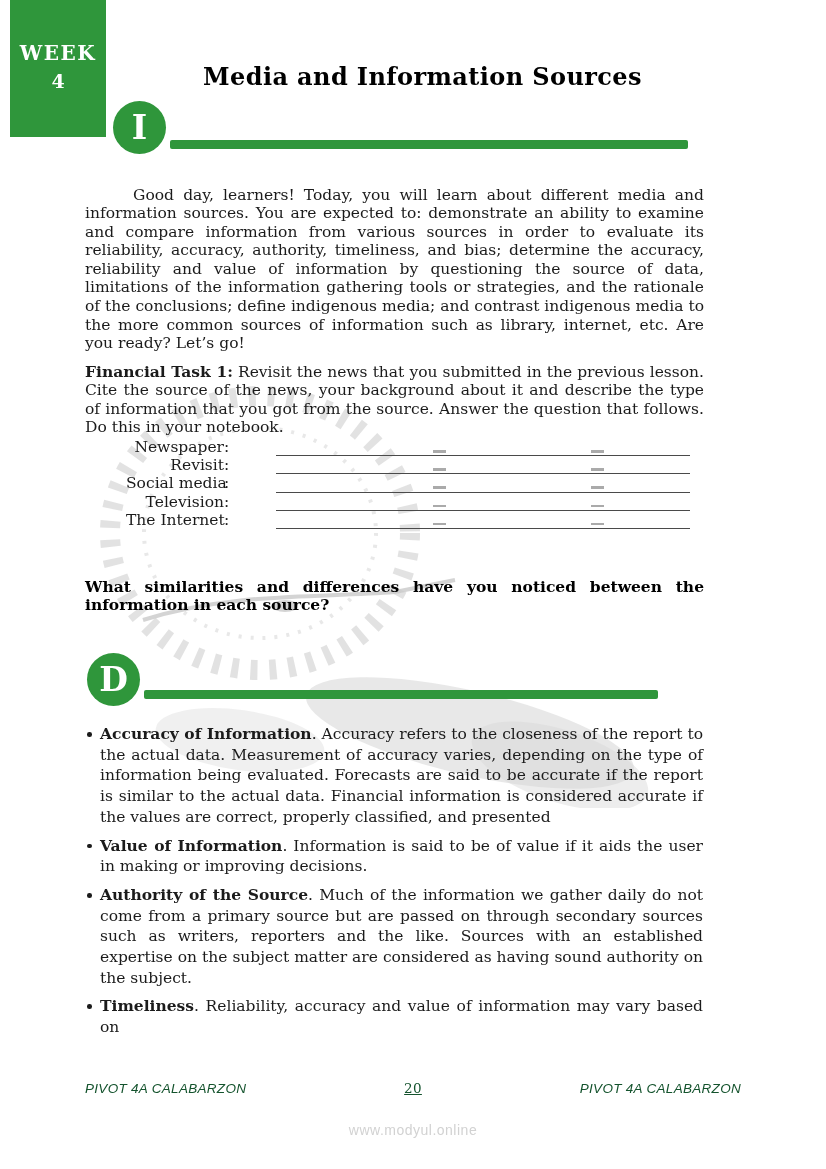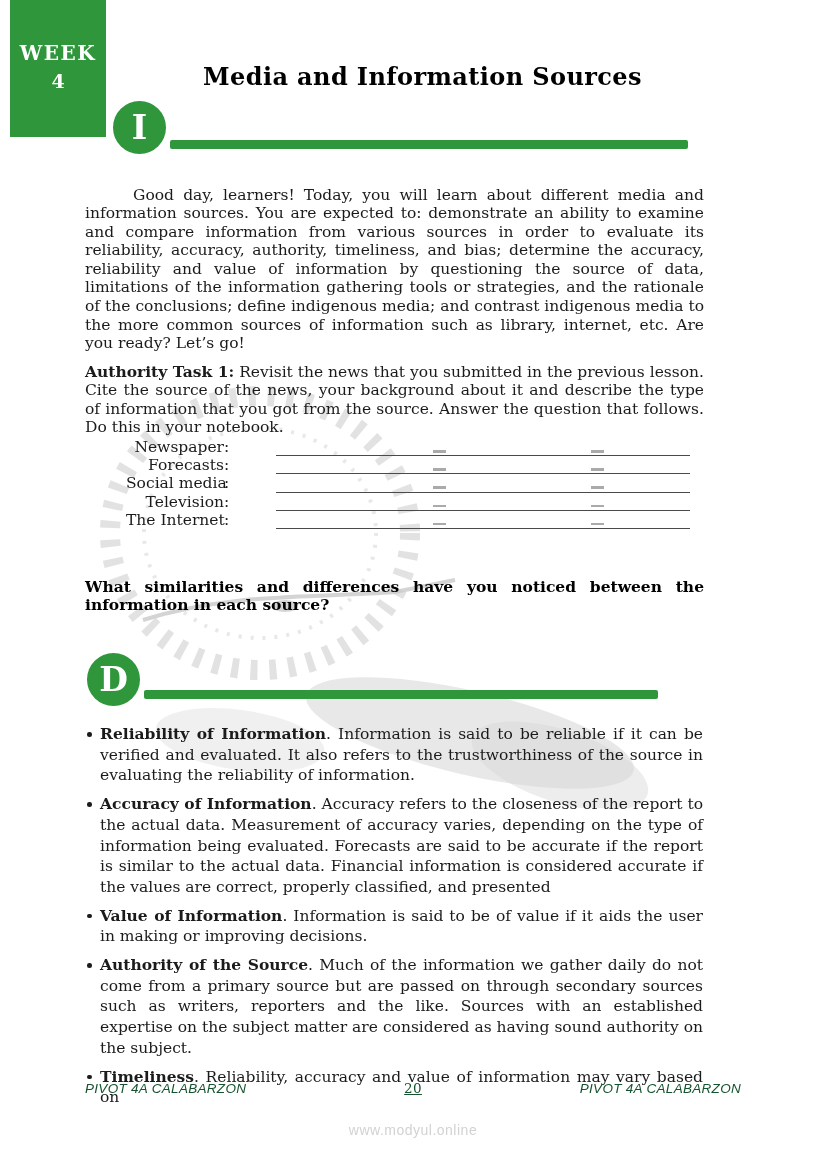--- a/index.html
+++ b/index.html
@@ -95,35 +95,35 @@
 
 <div class="abs page-title">Media and Information Sources</div>
 
 <div id="i-circle" class="abs sec-circle">
   <span>I</span>
 </div>
 <div id="i-rule" class="abs sec-rule"></div>
 
 <p id="intro" class="abs para">Good day, learners! Today, you will learn about different media and information sources. You are expected to: demonstrate an ability to examine and compare information from various sources in order to evaluate its reliability, accuracy, authority, timeliness, and bias; determine the accuracy, reliability and value of information by questioning the source of data, limitations of the information gathering tools or strategies, and the rationale of the conclusions; define indigenous media; and contrast indigenous media to the more common sources of information such as library, internet, etc. Are you ready? Let’s go!</p>
 
-<p id="task" class="abs para"><span class="bold">Authority Task 1:</span><span> Revisit the news that you submitted in the previous lesson. Cite the source of the news, your background about it and describe the type of information that you got from the source. Answer the question that follows. Do this in your notebook.</span></p>
+<p id="task" class="abs para"><span class="bold">Financial Task 1:</span><span> Revisit the news that you submitted in the previous lesson. Cite the source of the news, your background about it and describe the type of information that you got from the source. Answer the question that follows. Do this in your notebook.</span></p>
 
 <div id="sources" class="abs">
 
     <div class="source-row">
       <span class="src-label">Newspaper</span>
       <span class="src-colon">:</span>
       <span class="answer-line">
         <i class="dash d1"></i>
         <i class="dash d2"></i>
       </span>
     </div>
 
     <div class="source-row">
-      <span class="src-label">Forecasts</span>
+      <span class="src-label">Revisit</span>
       <span class="src-colon">:</span>
       <span class="answer-line">
         <i class="dash d1"></i>
         <i class="dash d2"></i>
       </span>
     </div>
 
     <div class="source-row">
       <span class="src-label">Social media</span>
       <span class="src-colon">:</span>
@@ -154,21 +154,20 @@
 
 <p id="question" class="abs para">What similarities and differences have you noticed between the information in each source?</p>
 
 <div id="d-circle" class="abs sec-circle">
   <span>D</span>
 </div>
 <div id="d-rule" class="abs sec-rule"></div>
 
 <div id="bullets" class="abs">
 
-    <div class="bullet"><i class="dot"></i><span class="bold b-term">Reliability of Information</span><span class="b-text">. Information is said to be reliable if it can be verified and evaluated. It also refers to the trustworthiness of the source in evaluating the reliability of information.</span></div>
 
     <div class="bullet"><i class="dot"></i><span class="bold b-term">Accuracy of Information</span><span class="b-text">. Accuracy refers to the closeness of the report to the actual data. Measurement of accuracy varies, depending on the type of information being evaluated. Forecasts are said to be accurate if the report is similar to the actual data. Financial information is considered accurate if the values are correct, properly classified, and presented</span></div>
 
     <div class="bullet"><i class="dot"></i><span class="bold b-term">Value of Information</span><span class="b-text">. Information is said to be of value if it aids the user in making or improving decisions.</span></div>
 
     <div class="bullet"><i class="dot"></i><span class="bold b-term">Authority of the Source</span><span class="b-text">. Much of the information we gather daily do not come from a primary source but are passed on through secondary sources such as writers, reporters and the like.  Sources with an established expertise on the subject matter are considered as having sound authority on the subject.</span></div>
 
     <div class="bullet"><i class="dot"></i><span class="bold b-term">Timeliness</span><span class="b-text">. Reliability, accuracy and value of information may vary based on</span></div>
   </div>
 

